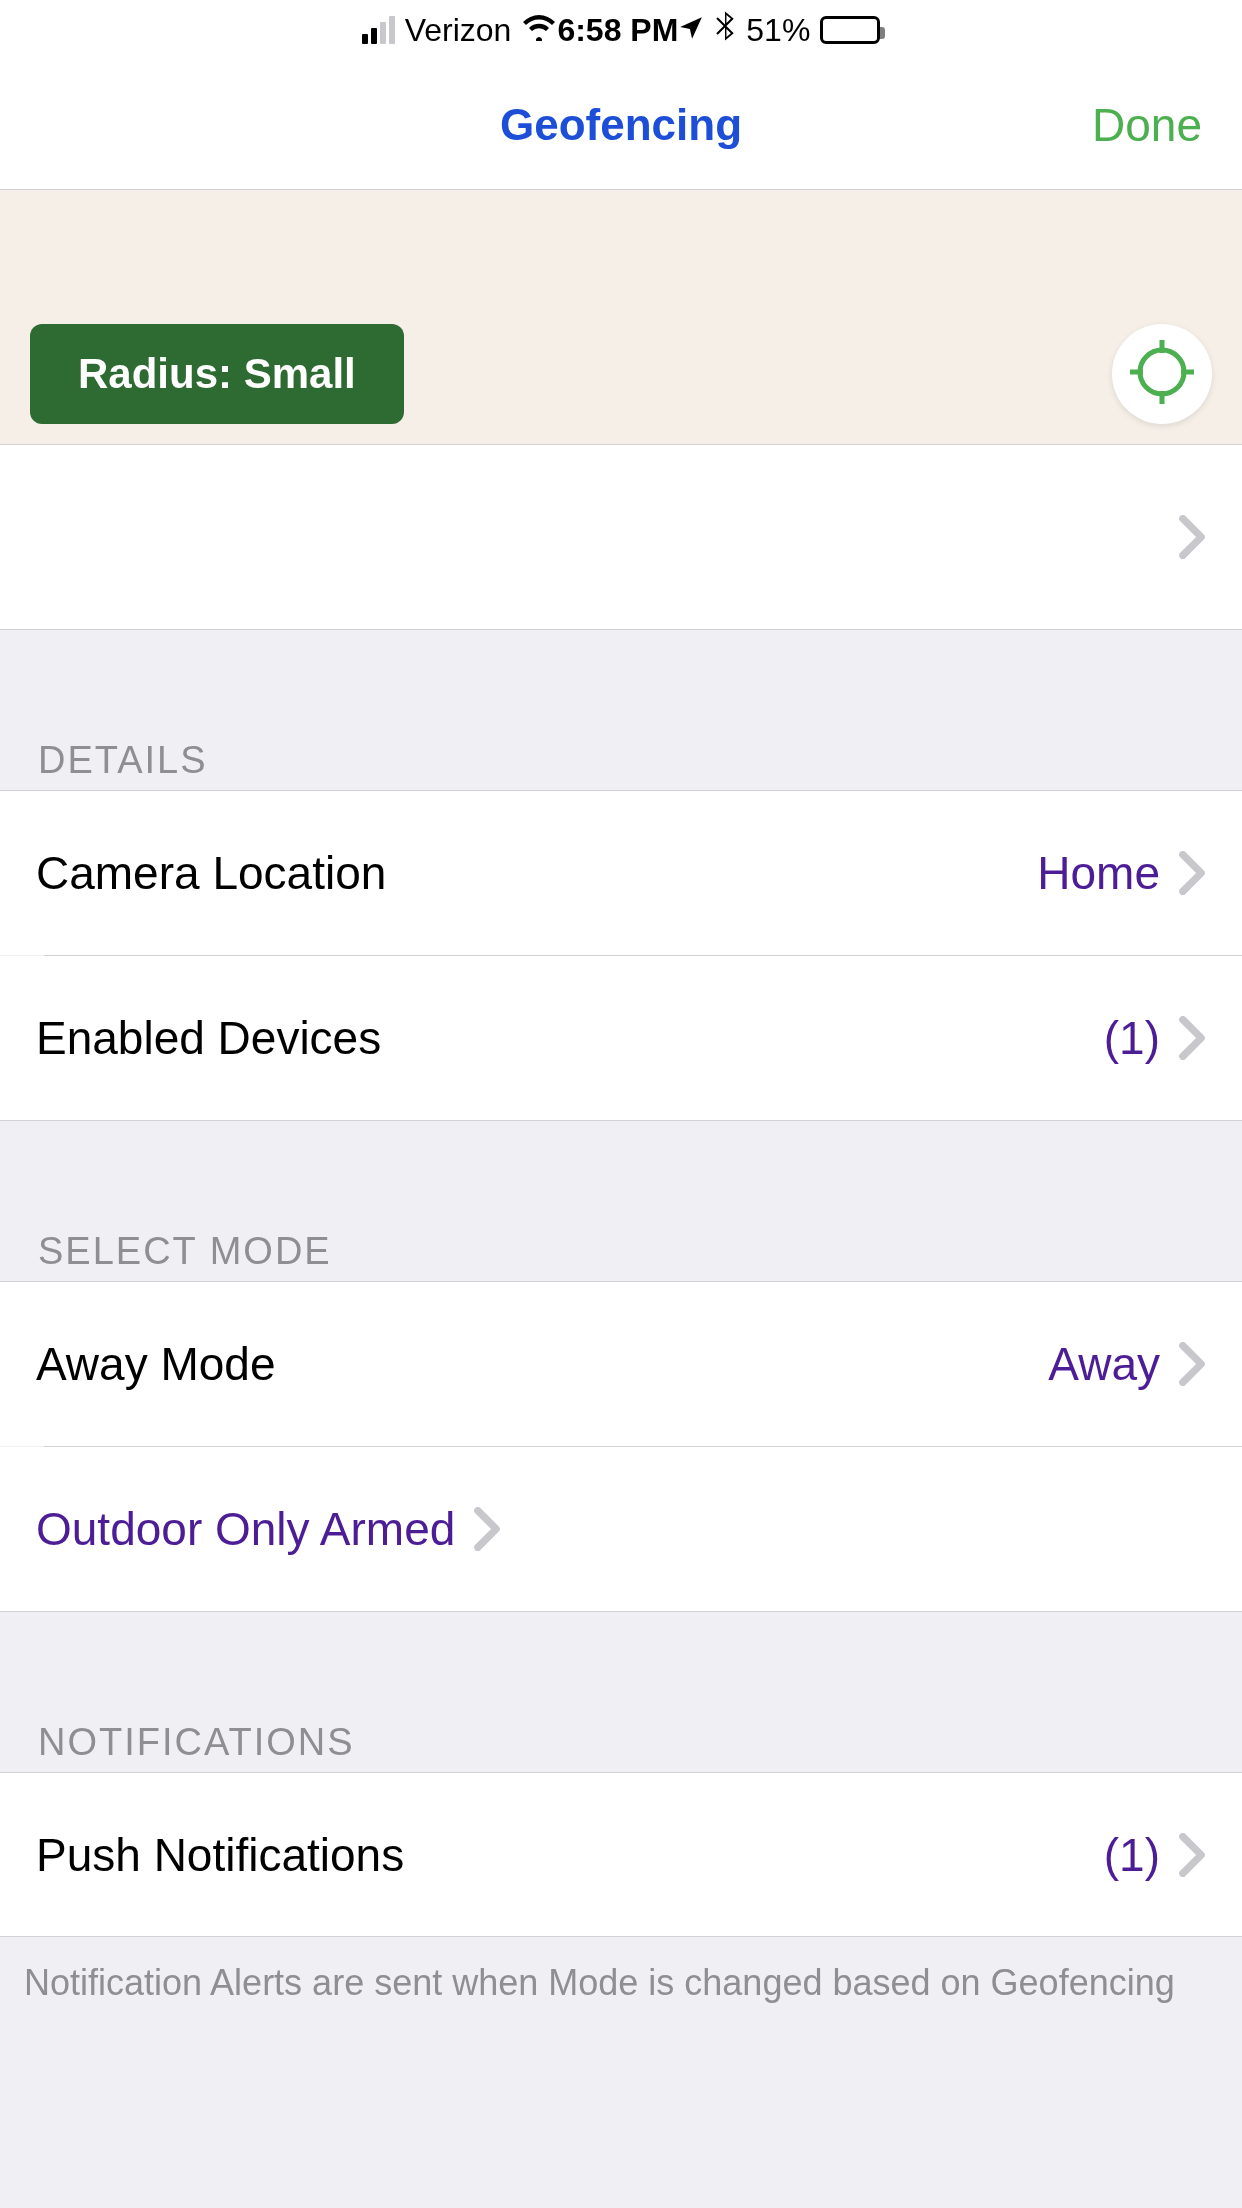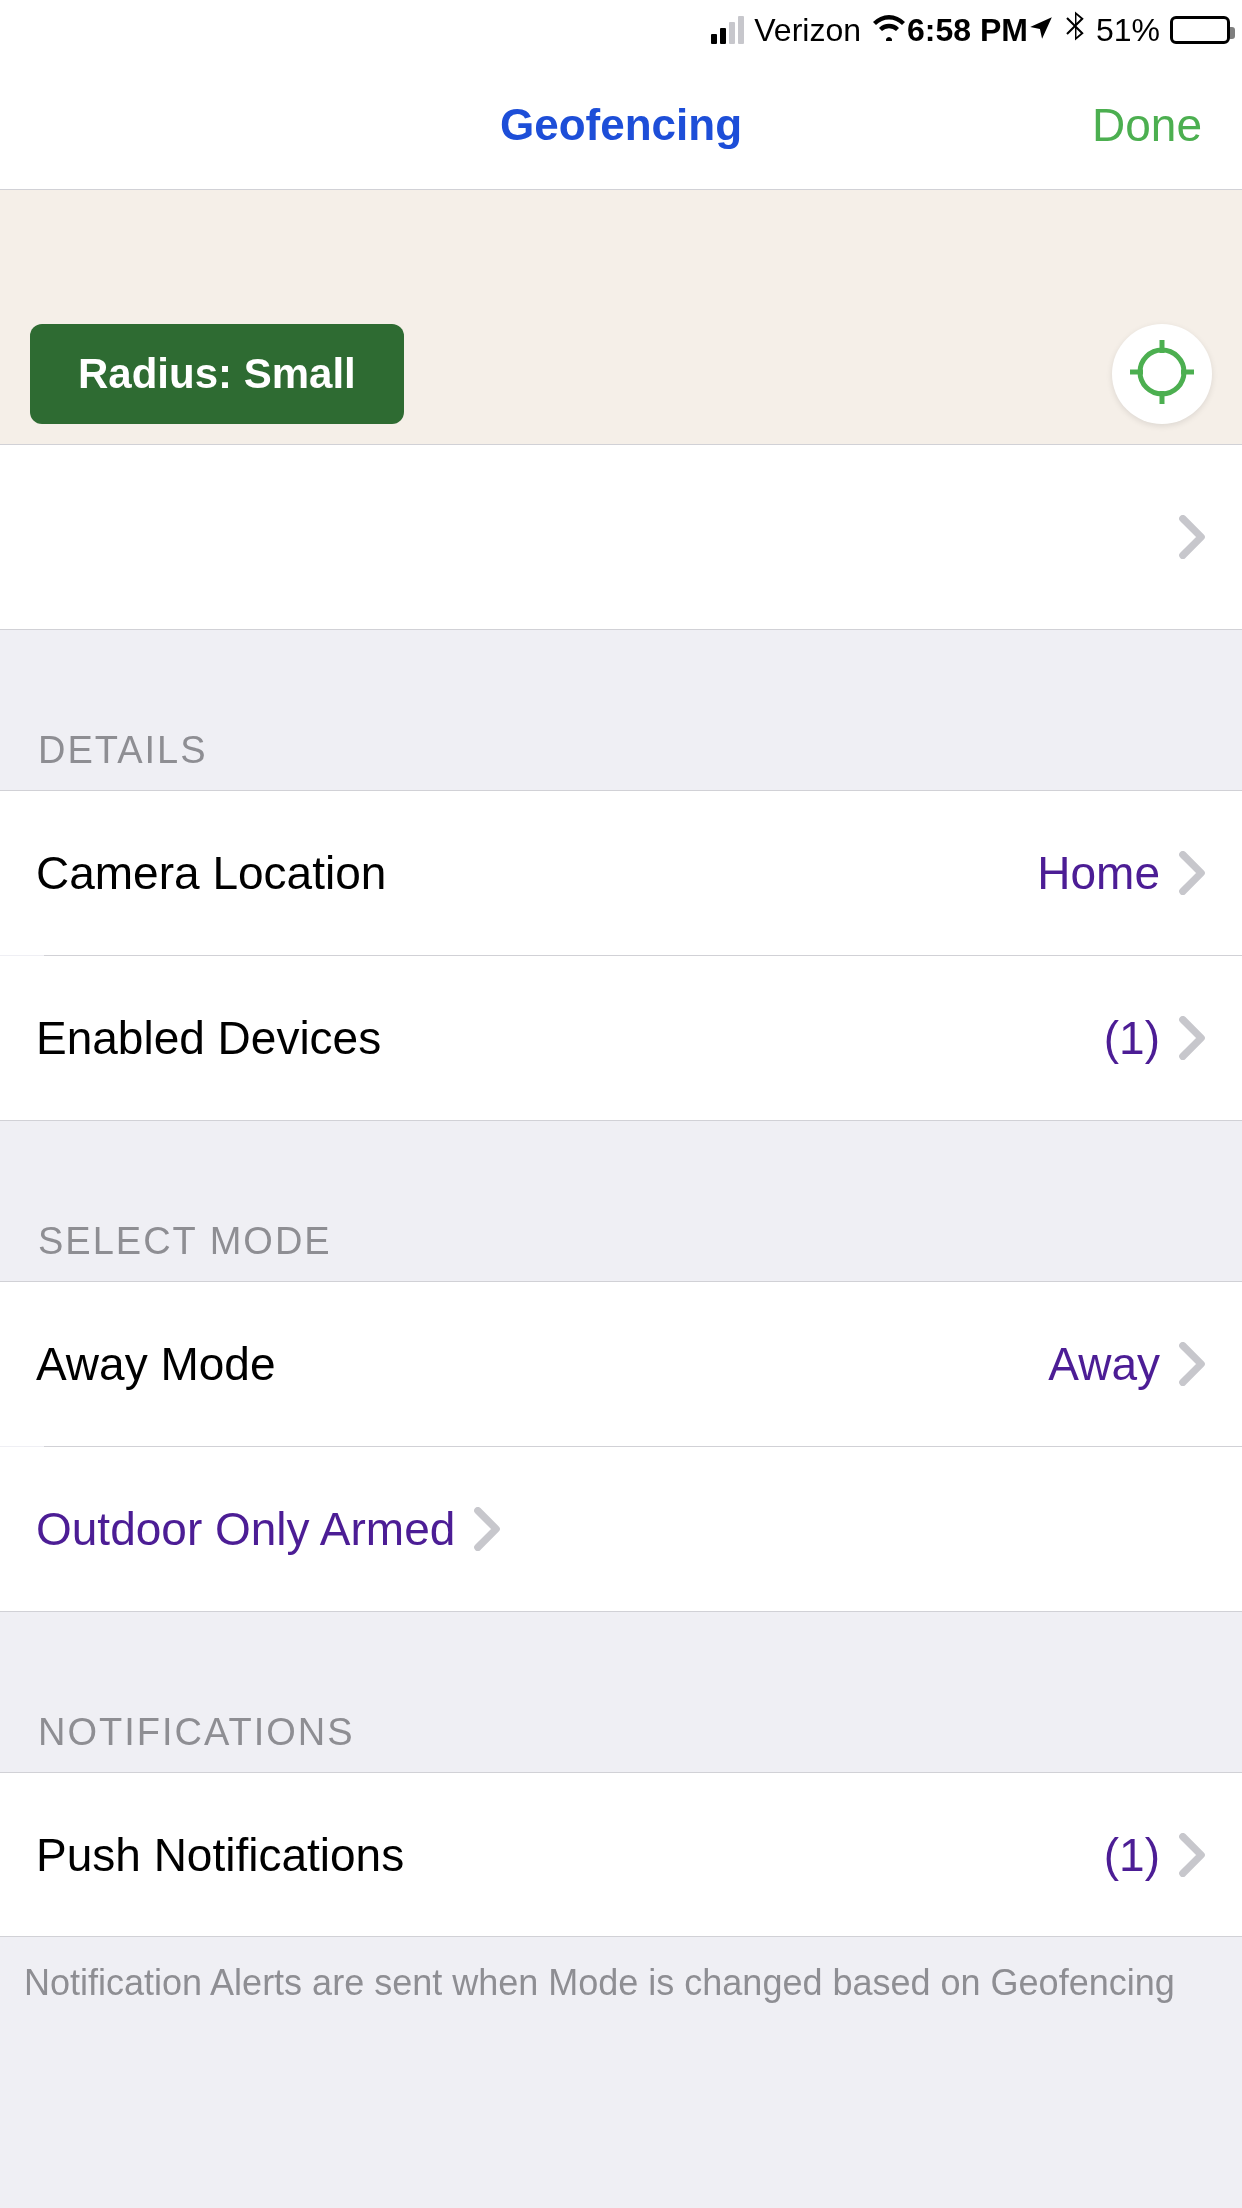--- a/index.html
+++ b/index.html
@@ -8,21 +8,21 @@
       height: 2208px;
       font-family: -apple-system, BlinkMacSystemFont, "Helvetica Neue", Helvetica, Arial, sans-serif;
       background: #efeff4;
       overflow: hidden;
     }
     .status-bar {
       height: 60px;
       background: #fff;
       display: flex;
       align-items: center;
-      justify-content: flex-end;
+      justify-content: center;
       padding: 0 12px;
       font-size: 32px;
       font-weight: 500;
       color: #000;
     }
     .status-left { display: flex; align-items: center; gap: 10px; }
     .status-right { display: flex; align-items: center; gap: 10px; }
     .signal-bars { display: inline-flex; align-items: flex-end; gap: 3px; }
     .signal-bars span { width: 6px; background: #000; border-radius: 1px; }
     .signal-bars span:nth-child(1){height:10px;}
@@ -70,21 +70,21 @@
     }
     .locate-btn svg { width: 70px; height: 70px; }
 
     .blank-row {
       height: 185px; background:#fff; display:flex; align-items:center; justify-content:flex-end;
       padding: 0 36px; border-bottom:1px solid #d1d1d6;
     }
 
     .section-header {
       height: 160px; display:flex; align-items:flex-end;
-      padding: 0 38px 18px; font-size: 38px; letter-spacing: 2px;
+      padding: 0 38px 8px; font-size: 38px; letter-spacing: 2px;
       color: #8e8e93; text-transform: uppercase;
     }
     .row {
       background:#fff; height: 165px; display:flex; align-items:center;
       padding: 6px 36px; font-size: 46px;
     }
     .row-label { color:#000; flex:1; }
     .row-value { color:#4c1d95; margin-right: 18px; font-size:46px; }
     .chevron { color:#c7c7cc; }
     .chevron svg { width:28px; height:44px; display:block; }

